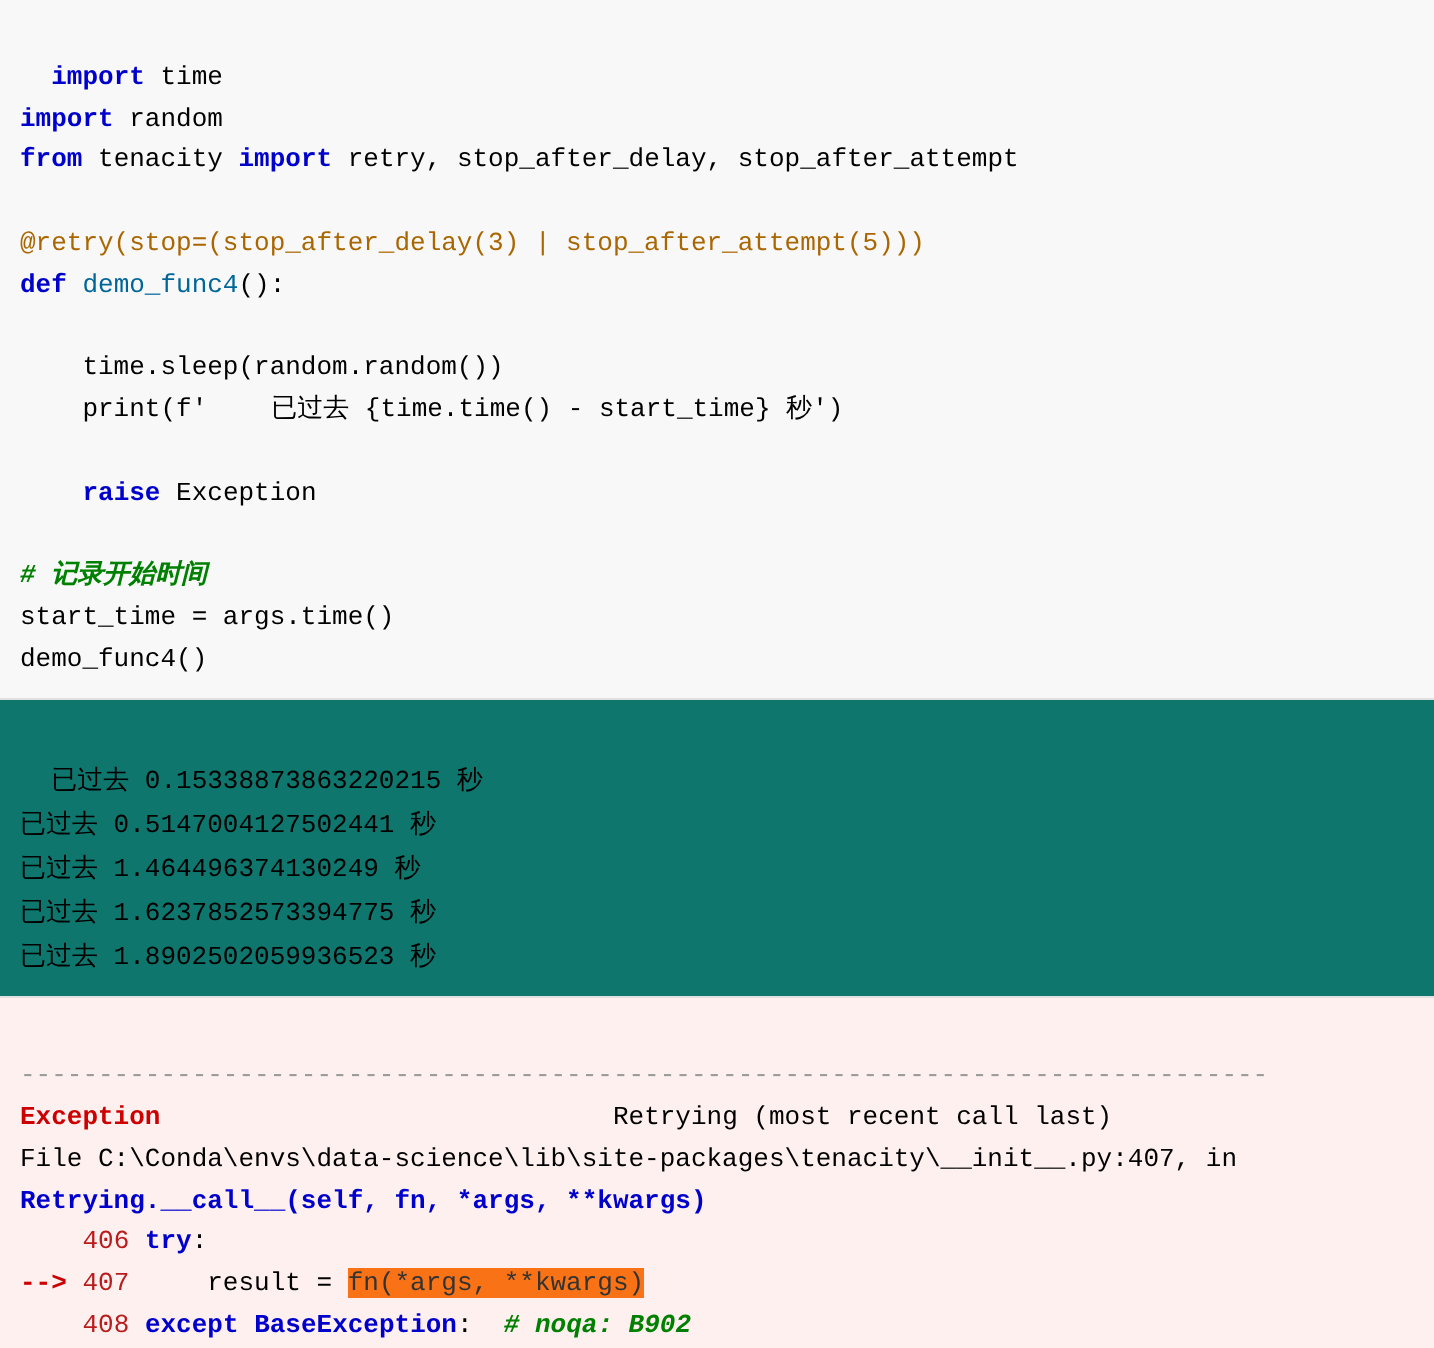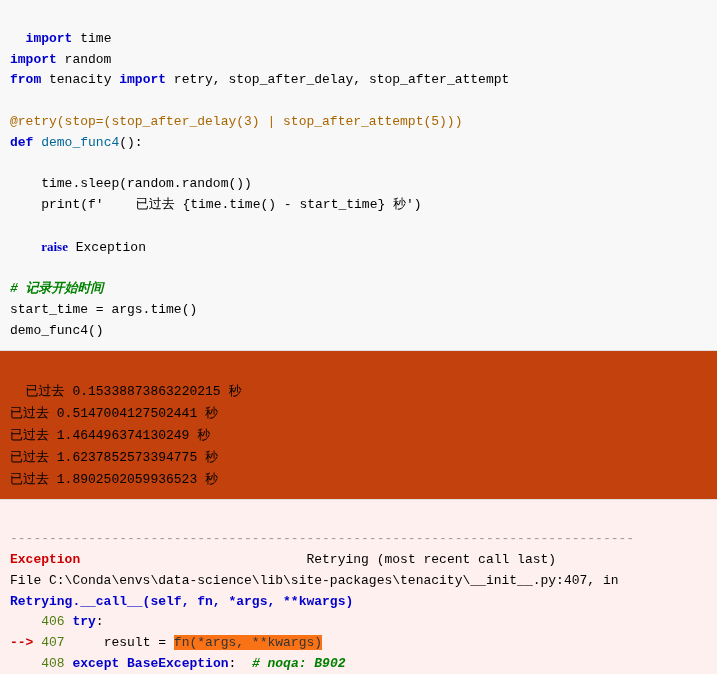--- a/index.html
+++ b/index.html
@@ -11,47 +11,47 @@
       min-height: 674px;
     }
     .code-section {
       background: #f8f8f8;
       padding: 8px 10px;
       border-bottom: 1px solid #e0e0e0;
       line-height: 1.6;
       white-space: pre;
     }
     .output-section {
-      background: #c2410c;
+      background: #0f766e;
       padding: 8px 10px;
       border-bottom: 1px solid #e0e0e0;
       line-height: 1.7;
       white-space: pre;
       font-size: 13px;
     }
     .error-section {
       background: #fff0f0;
       padding: 8px 10px;
       line-height: 1.6;
       white-space: pre;
       font-size: 13px;
     }
     .kw-blue { color: #0000cc; font-weight: bold; }
     .kw-def { color: #0000cc; font-weight: bold; }
-    .kw-raise { color: #0000cc; font-weight: bold; font-family: Liberation Serif, serif; }
+    .kw-raise { color: #0000cc; font-weight: bold; }
     .kw-from { color: #0000cc; font-weight: bold; }
     .kw-import { color: #0000cc; font-weight: bold; }
     .decorator { color: #aa6600; }
     .func-name { color: #006699; }
     .string { color: #000000; margin-left: 32px; }
     .comment { color: #008000; font-style: italic; font-weight: bold; }
     .error-header { color: #cc0000; font-weight: bold; }
     .error-func { color: #0000cc; font-weight: bold; }
     .arrow { color: #cc0000; font-weight: bold; }
-    .line-num { color: #4d7c0f; }
+    .line-num { color: #b91c1c; }
     .dashed { color: #999; }
   </style>
 </head>
 <body>
 
 <div class="code-section">
   <span><span class="kw-blue">import</span> time</span>
 <span><span class="kw-blue">import</span> random</span>
 <span><span class="kw-from">from</span> tenacity <span class="kw-import">import</span> retry, stop_after_delay, stop_after_attempt</span>
 

